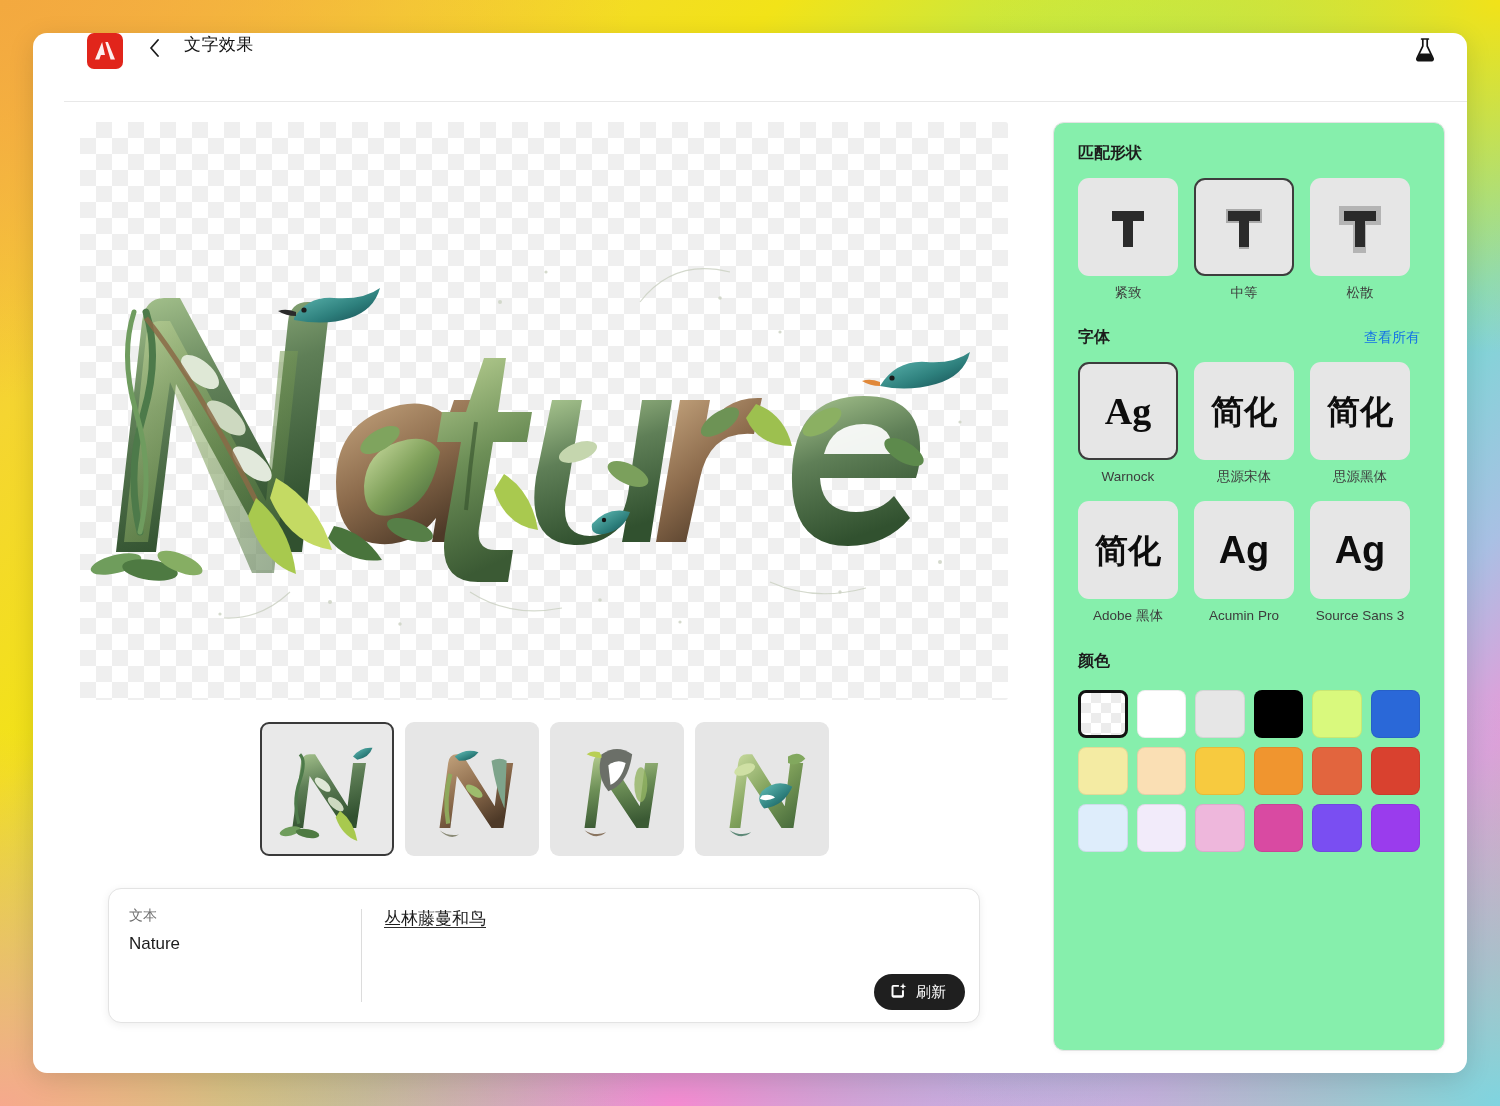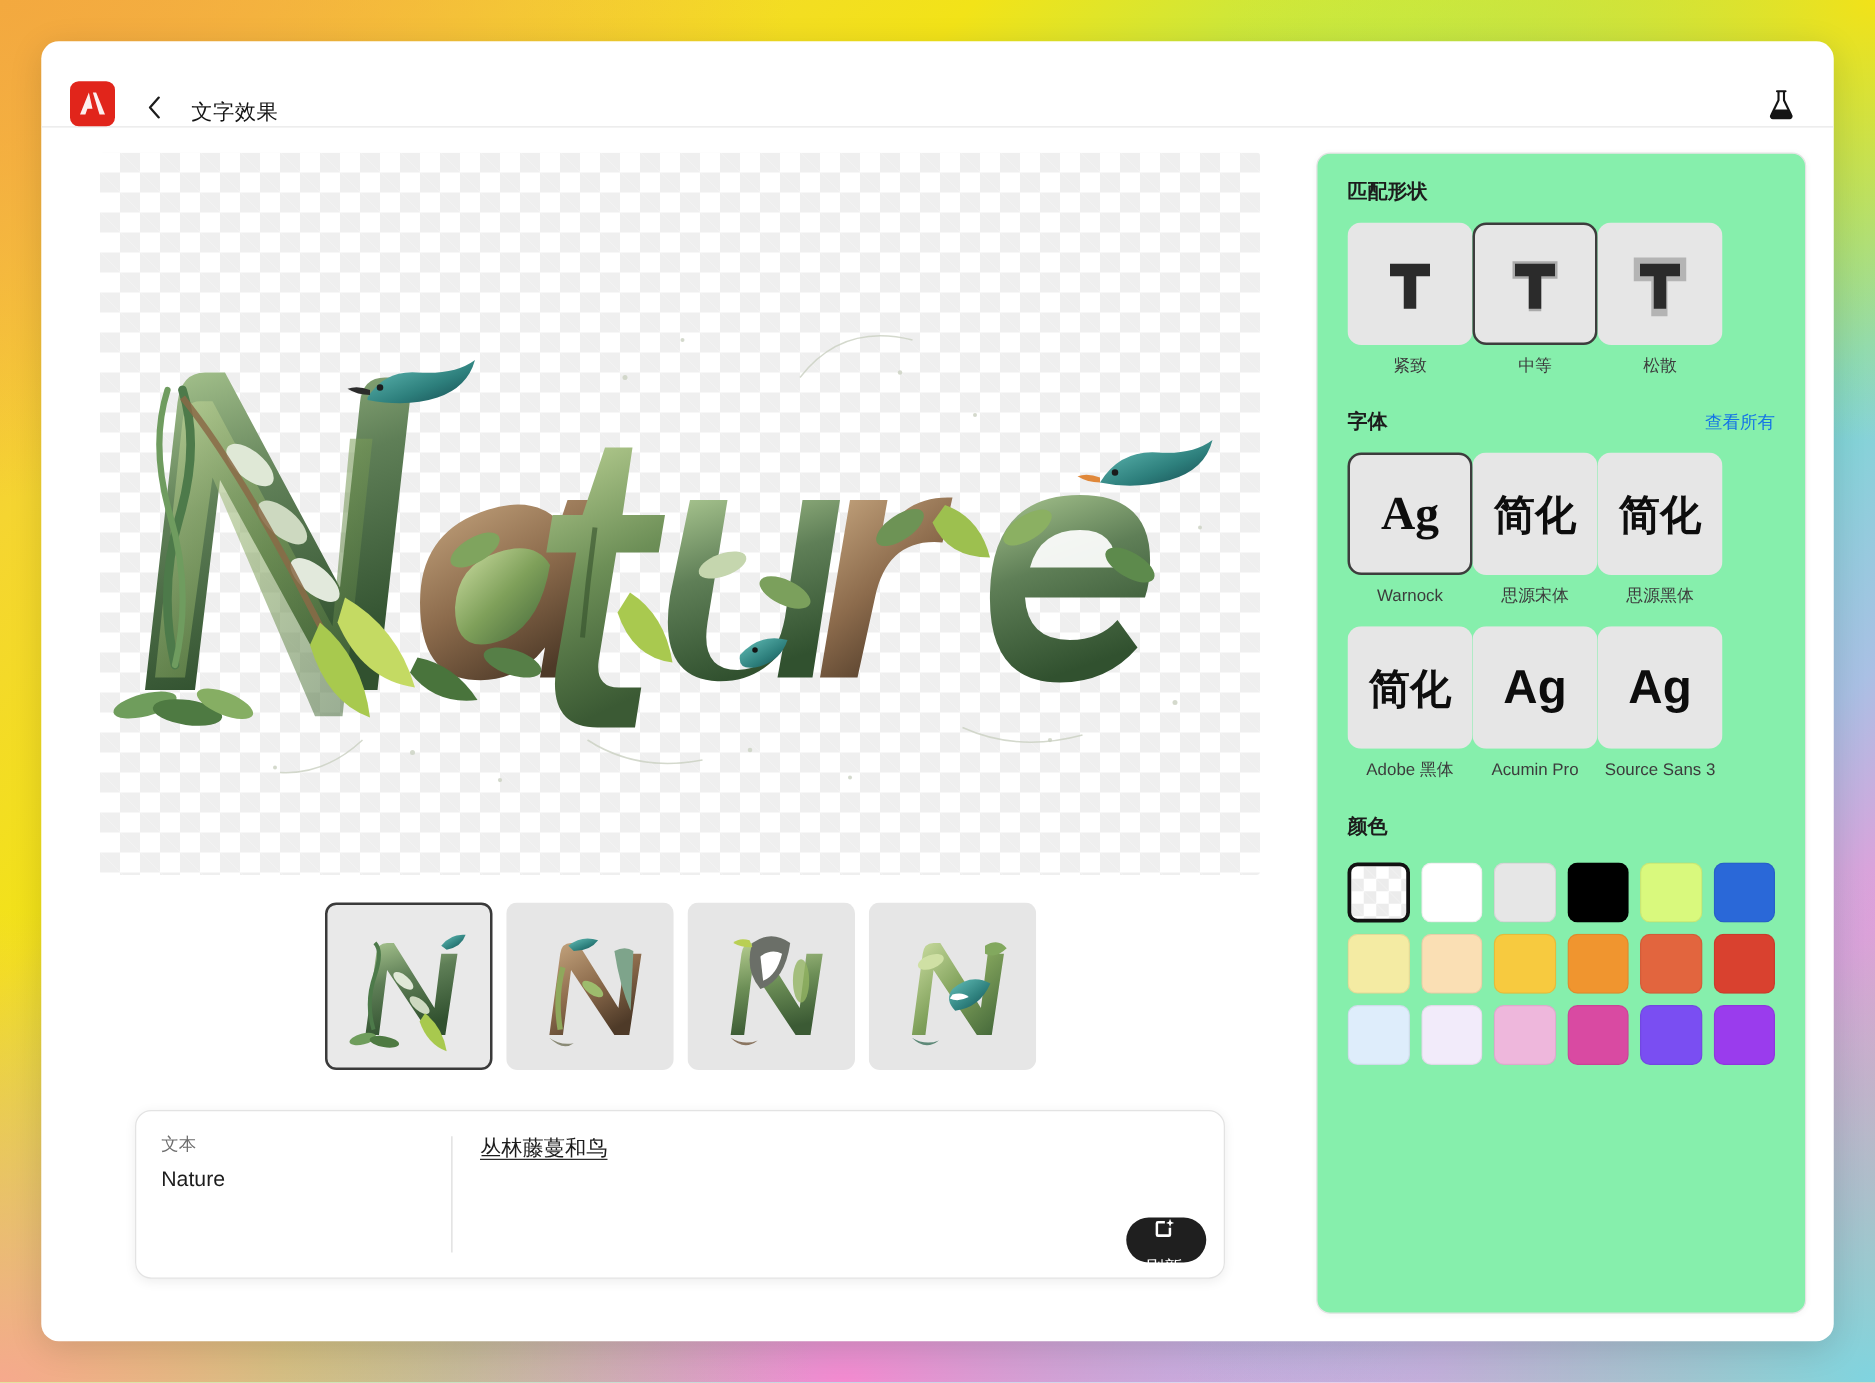--- a/index.html
+++ b/index.html
@@ -51,22 +51,23 @@
     box-shadow: 0 6px 26px rgba(0,0,0,0.13);
     overflow: hidden;
     z-index: 2;
   }
 
   
   .app-header {
     height: 69px;
     border-bottom: 1px solid #e8e8e8;
     display: flex;
-    align-items: flex-end;
+    align-items: flex-start;
     padding: 0 25px 0 23px;
+    margin-left: 31px;
   }
   .adobe-logo {
     width: 36px; height: 36px;
     border-radius: 7px;
     background: #e1251b;
     display: flex; align-items: center; justify-content: center;
     flex: none;
   }
   .adobe-logo svg { display: block; }
   .back-chevron {
@@ -195,21 +196,20 @@
     border-radius: 18px;
     background: #1f1f1f;
     color: #ffffff;
     display: flex;
     align-items: center;
     gap: 9px;
     font-size: 15px;
     cursor: pointer;
     border: none;
     font-family: inherit;
-    flex-direction: column;
   }
 
   
   .right-panel {
     width: 392px;
     flex: none;
     background: #86efac;
     border: 1px solid #e4e4e4;
     border-radius: 11px;
     padding: 20px 24px 36px 24px;
@@ -229,20 +229,21 @@
   }
   .section-head .section-title { margin-bottom: 0; }
   .view-all {
     font-size: 14px;
     color: #1473e6;
     cursor: pointer;
   }
 
   .tile-row {
     display: flex;
+    gap: 16px;
   }
   .tile-col {
     width: 100px;
     display: flex;
     flex-direction: column;
     align-items: center;
     cursor: pointer;
   }
   .tile {
     width: 100px; height: 98px;

